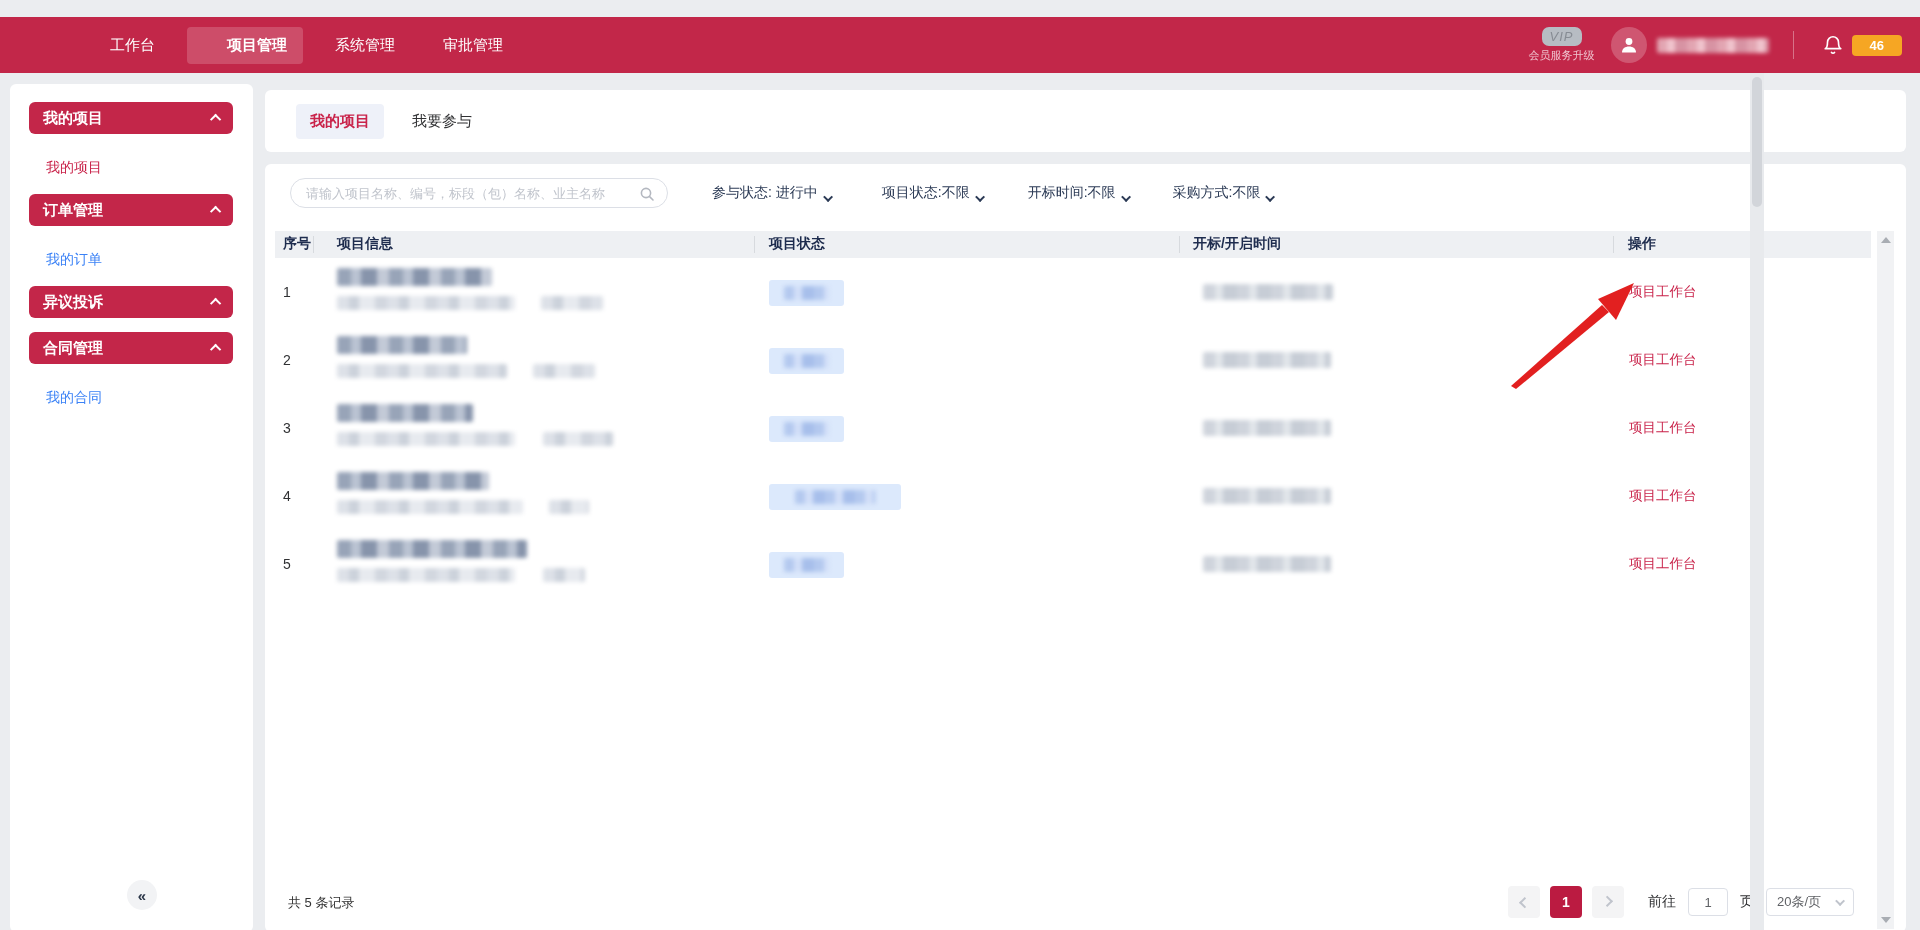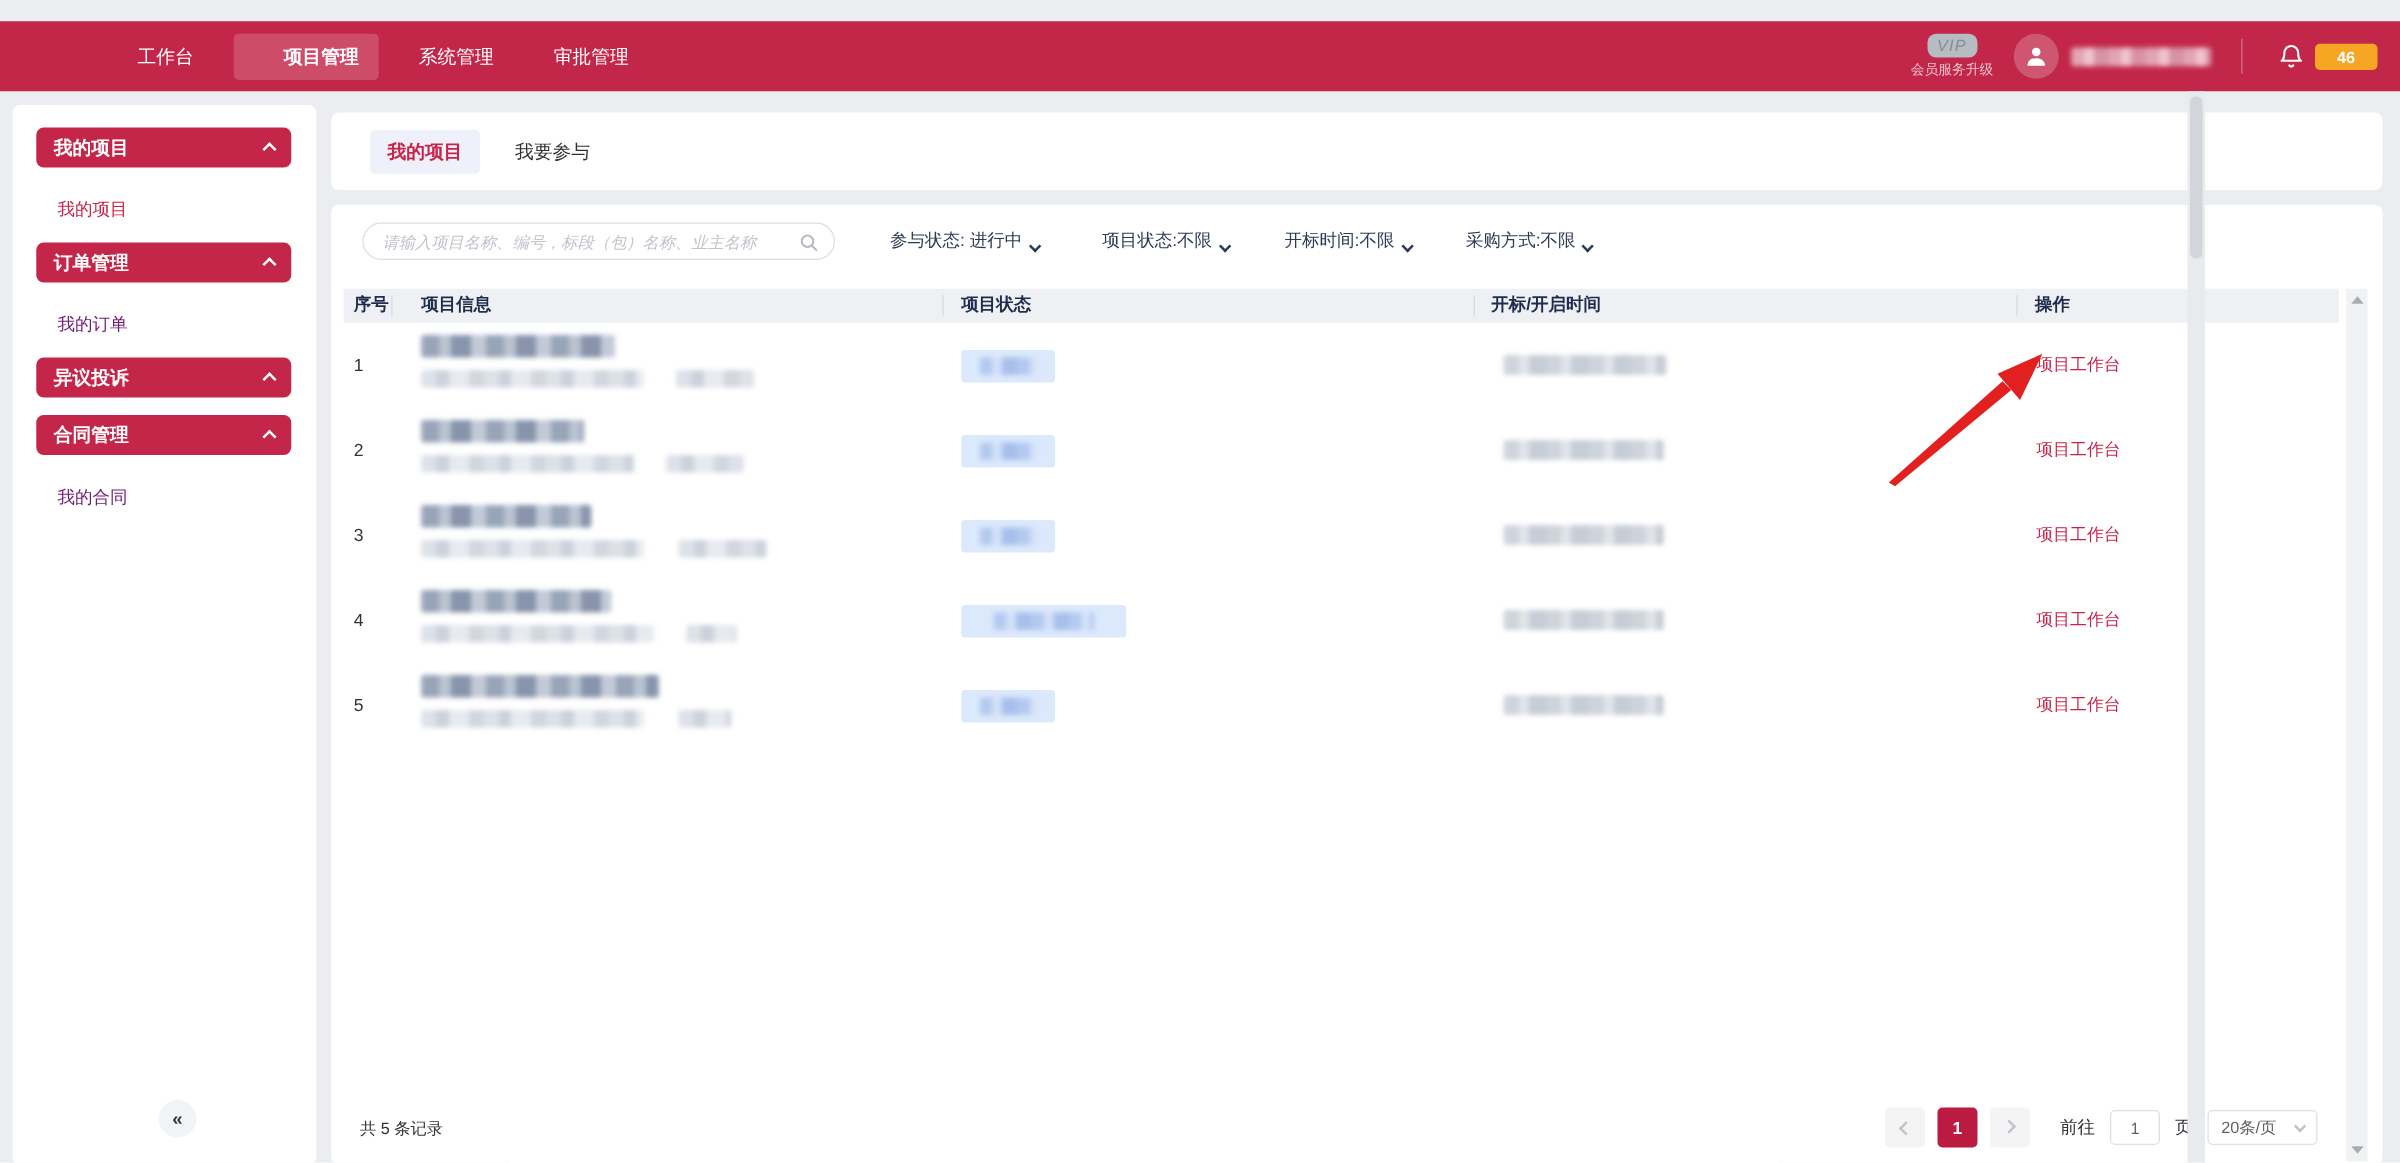--- a/index.html
+++ b/index.html
@@ -19,36 +19,36 @@
   .avatar { width:36px; height:36px; border-radius:50%; background:rgba(255,255,255,.22); display:flex; align-items:center; justify-content:center; margin-right:10px; cursor:pointer; }
   .name-blur { width:112px; height:15px; margin-right:24px; }
   .nav-divider { width:1px; height:28px; background:rgba(255,255,255,.35); margin-right:28px; }
   .bell { cursor:pointer; margin-right:8px; display:flex; }
   .count-badge { background:#f6a623; color:#fff; font-size:13px; font-weight:bold; padding:3px 18px; border-radius:4px; min-width:24px; text-align:center; }
 
   
   .sidebar { position:absolute; left:10px; top:67px; width:243px; height:848px; background:#fff; border-radius:6px; padding-top:18px; }
   .sb-header { margin:0 20px 14px 19px; height:32px; background:#c32649; border-radius:6px; color:#fff; font-size:15px; font-weight:bold; display:flex; align-items:center; justify-content:space-between; padding:0 12px 0 14px; cursor:pointer; }
   .chev-up { width:8px; height:8px; border-left:2px solid #fff; border-top:2px solid #fff; transform:rotate(45deg) translateY(2px); }
-  .sb-item { font-size:14px; color:#701a75; padding:11px 10px 11px 36px; margin-bottom:6px; cursor:pointer; }
+  .sb-item { font-size:14px; color:#3b82f6; padding:11px 10px 11px 36px; margin-bottom:6px; cursor:pointer; }
   .sb-item.active { color:#c9234a; }
   .collapse-btn { position:absolute; left:117px; bottom:22px; width:30px; height:30px; border-radius:50%; background:#f2f3f5; color:#2b3648; font-size:15px; font-weight:bold; display:flex; align-items:center; justify-content:center; cursor:pointer; }
 
   
   .tabs-card { position:absolute; left:265px; top:73px; width:1641px; height:62px; background:#fff; border-radius:6px; display:flex; align-items:center; padding-left:31px; gap:14px; }
   .tab { font-size:15px; color:#303133; padding:8px 14px; border-radius:4px; cursor:pointer; white-space:nowrap; }
   .tab.active { background:#eef1f9; color:#c9234a; font-weight:bold; }
 
   
   .content-card { position:absolute; left:265px; top:147px; width:1641px; height:768px; background:#fff; border-radius:6px; }
 
   
   .filter-row { position:absolute; left:0; top:13px; width:100%; height:32px; display:flex; align-items:center; }
   .search-box { position:relative; margin-left:25px; width:378px; height:30px; border:1px solid #dcdfe6; border-radius:16px; display:flex; align-items:center; }
-  .search-box input { border:none; outline:none; background:transparent; width:330px; margin-left:15px; font-size:13px; color:#8b5cf6; font-family:inherit;font-style:italic; }
+  .search-box input { border:none; outline:none; background:transparent; width:330px; margin-left:15px; font-size:13px; color:#8b5cf6; font-family:inherit; }
   .search-box input::placeholder { color:#c0c4cc; }
   .search-icon { position:absolute; right:12px; top:7px; display:flex; }
   .filter-dd { display:flex; align-items:flex-end; gap:8px; font-size:14px; color:#2b3a55; cursor:pointer; white-space:nowrap; }
   .fd1 { margin-left:44px; } .fd2 { margin-left:49px; } .fd3 { margin-left:43px; } .fd4 { margin-left:42px; }
   .chev-down { width:7px; height:7px; border-left:2px solid #2b3a55; border-bottom:2px solid #2b3a55; transform:rotate(-45deg) translateY(-2px); }
 
   
   .thead { position:absolute; left:10px; top:67px; width:1596px; height:27px; background:#eef0f3; display:flex; align-items:center; font-size:14px; font-weight:bold; color:#1e2c4e; }
   .th { position:absolute; top:4px; }
   .th-seq { left:8px; } .th-info { left:62px; } .th-status { left:494px; } .th-time { left:918px; } .th-op { left:1353px; }

